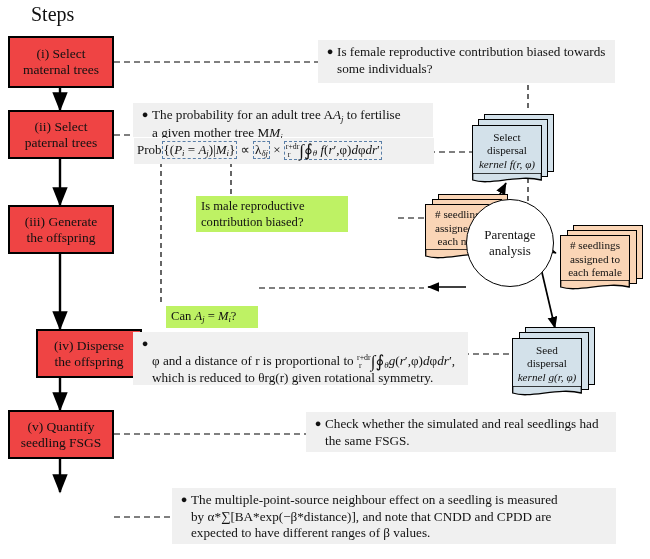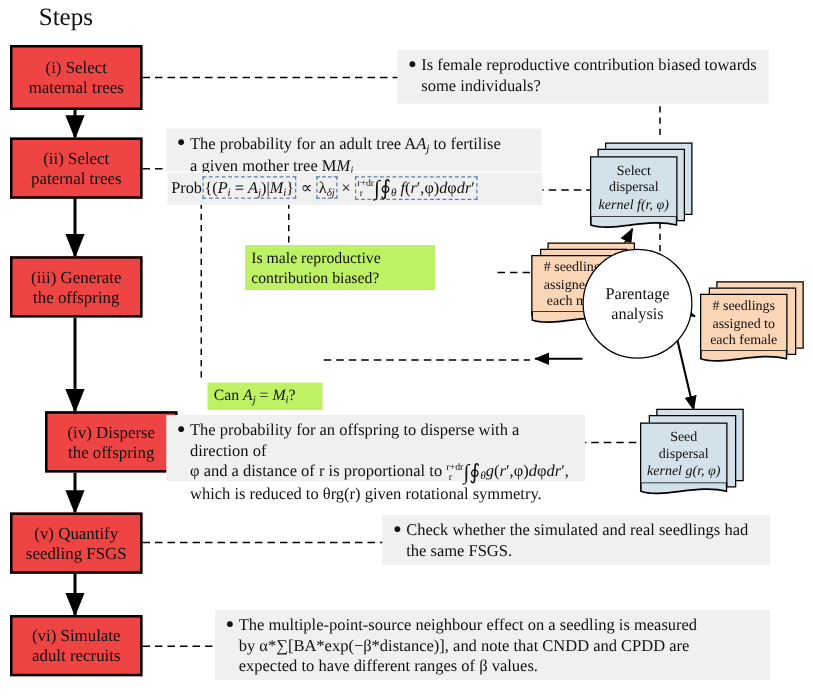--- a/index.html
+++ b/index.html
@@ -142,26 +142,20 @@
       <span>(iv) Disperse</span>
       <span>the offspring</span>
     </span>
   </div>
   <div class="stepbox" style="left:8px;top:410px;width:106px;height:49px;">
     <span>
       <span>(v) Quantify</span>
       <span>seedling FSGS</span>
     </span>
   </div>
-  <div class="stepbox" style="left:8px;top:492px;width:106px;height:49px;">
-    <span>
-      <span>(vi) Simulate</span>
-      <span>adult recruits</span>
-    </span>
-  </div>
 
   <div class="bullet" style="left:318px;top:40px;width:297px;height:43px;">
     <div class="row">
       <div class="dot">●</div>
       <div class="txt">Is female reproductive contribution biased towards some individuals?</div>
     </div>
   </div>
 
   <div class="bullet" style="left:133px;top:103px;width:300px;height:34px;">
     <div class="row">
@@ -185,21 +179,21 @@
   <div class="plainq" style="left:196px;top:196px;width:152px;height:36px;">Is male reproductive contribution biased?</div>
 
   <div class="plainq" style="left:166px;top:278px;width:92px;height:22px;margin-top:28px;">
     Can <i>A</i><span class="sub">j</span> = <i>M</i><span class="sub">i</span>?
   </div>
 
   <div class="bullet" style="left:133px;top:332px;width:335px;height:53px;">
     <div class="row">
       <div class="dot">●</div>
       <div class="txt">
-        <span>The probability for an offspring to disperse with a direction of</span><br>
+        <br>
         <span>φ and a distance of r is proportional to </span><span class="lim"><span style="display:block">r+dr</span><span style="display:block">&nbsp;r</span></span><span class="intg">∫</span><span class="intg">∮</span><span class="sub">θ</span><i>g</i>(<i>r</i>′,φ)<i>d</i>φ<i>dr</i>′,<br>
         <span>which is reduced to θrg(r) given rotational symmetry.</span>
       </div>
     </div>
   </div>
 
   <div class="bullet" style="left:306px;top:412px;width:310px;height:40px;">
     <div class="row">
       <div class="dot">●</div>
       <div class="txt">Check whether the simulated and real seedlings had the same FSGS.</div>

